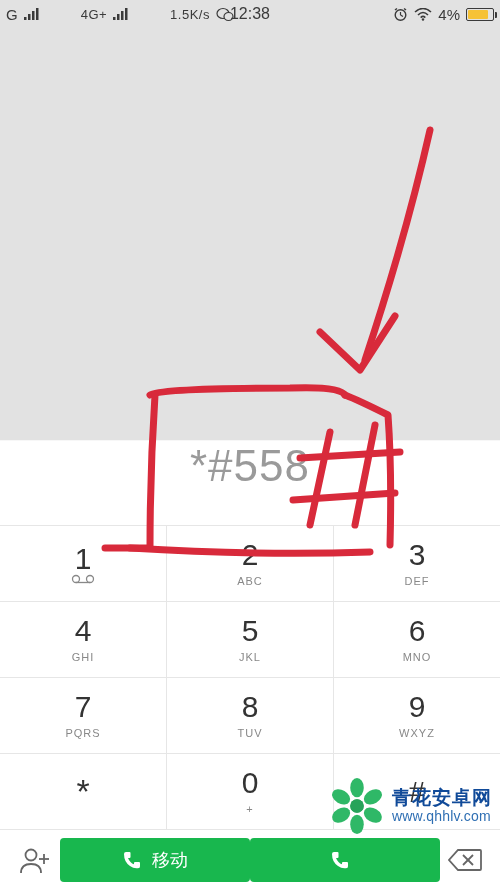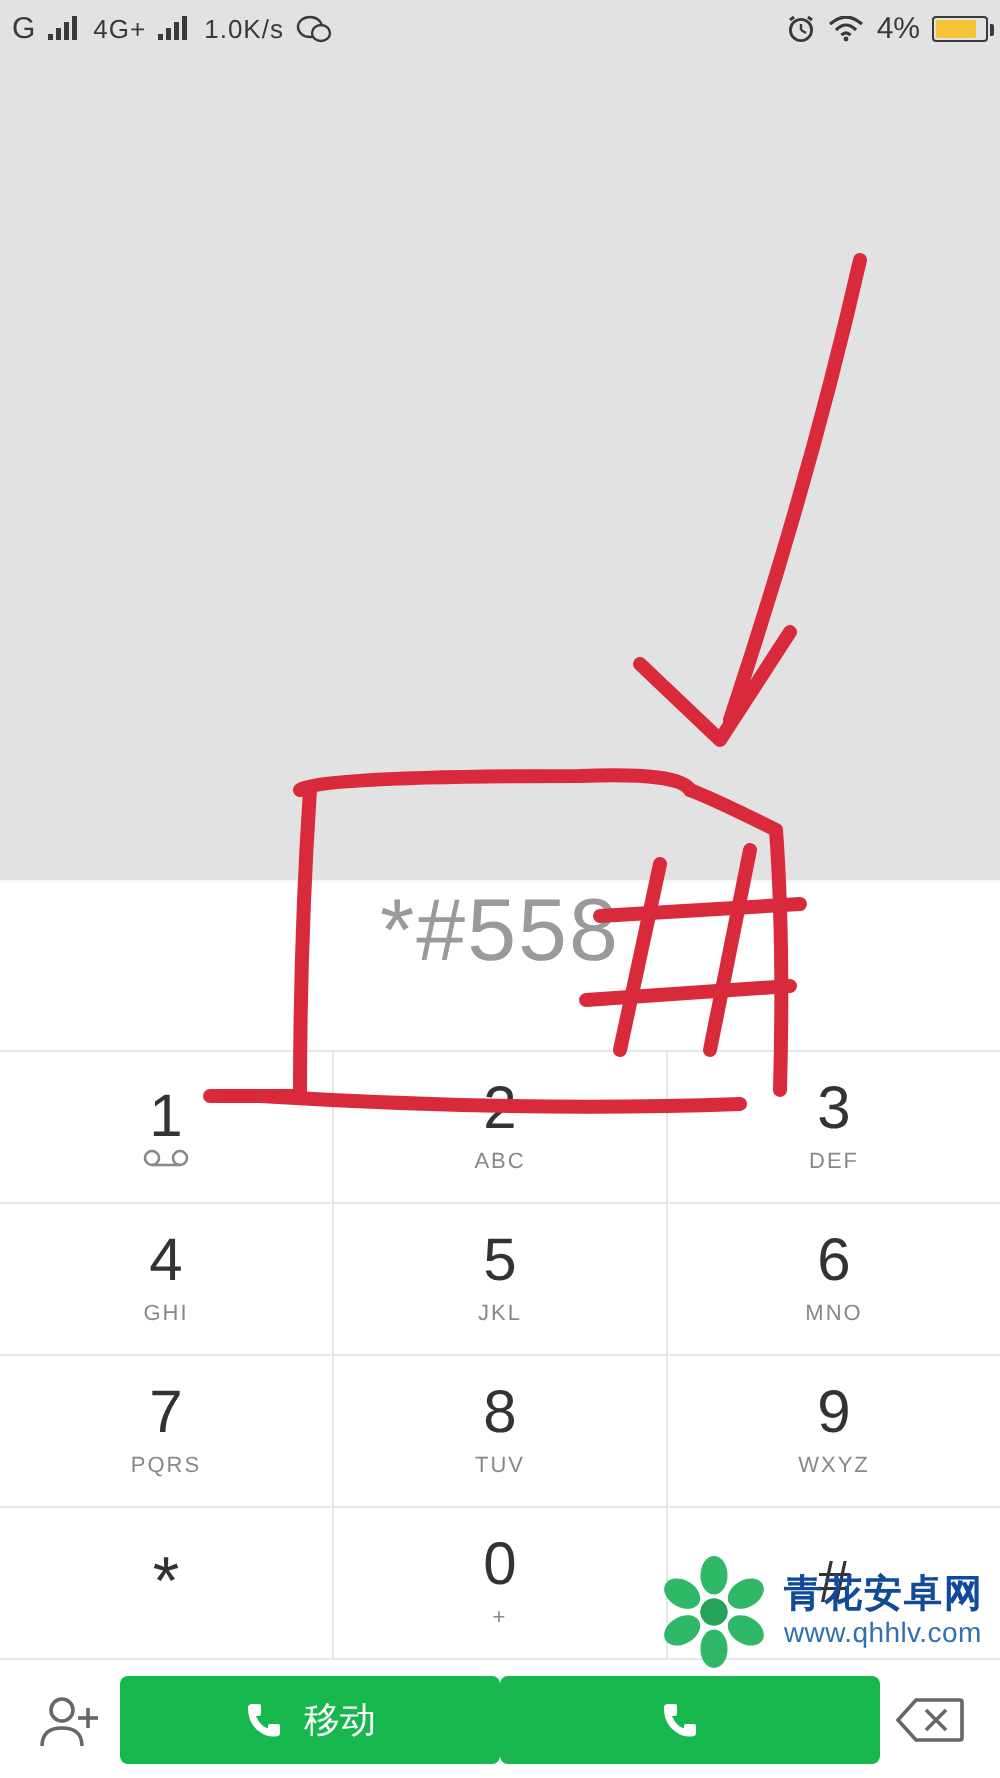--- a/index.html
+++ b/index.html
@@ -9,21 +9,21 @@
     
     .status-bar {
       position: absolute; top: 0; left: 0; right: 0; height: 28px;
       background: #e2e2e2; color: #3a3a3a;
       display: flex; align-items: center; justify-content: space-between;
       font-size: 15px; padding: 0 6px;
     }
     .status-left, .status-right { display: flex; align-items: center; gap: 6px; }
     .status-left svg, .status-right svg { display: block; }
     .status-time { position:absolute; left:0; right:0; text-align:center; font-size:16px; pointer-events:none; }
-    .signal-txt { font-size: 13px; letter-spacing: .5px; }
+    .signal-txt { font-size: 13px; letter-spacing: .5px; margin-left: 34px; }
     .battery-wrap { display:flex; align-items:center; gap:2px; }
     .battery { position: relative; width: 28px; height: 13px; border: 1.3px solid #3a3a3a; border-radius: 2px; }
     .battery::after { content:""; position:absolute; right:-4px; top:3px; width:2.5px; height:6px; background:#3a3a3a; border-radius:0 1px 1px 0; }
     .battery-fill { position:absolute; left:1px; top:1px; bottom:1px; width: 77%; background:#f6c236; border-radius:1px; }
 
     
     .blank { position:absolute; top:28px; left:0; right:0; height: 412px; background:#e2e2e2; }
 
     
     .dialed-row { position:absolute; top:440px; left:0; right:0; height:85px; background:#fff;
@@ -79,28 +79,29 @@
         <rect x="12" y="0" width="2.5" height="12" fill="#3a3a3a"></rect>
       </svg>
       <span class="signal-txt">4G+</span>
 
       <svg width="17" height="12" viewBox="0 0 17 12">
         <rect x="0" y="9" width="2.5" height="3" fill="#3a3a3a"></rect>
         <rect x="4" y="6" width="2.5" height="6" fill="#3a3a3a"></rect>
         <rect x="8" y="3" width="2.5" height="9" fill="#3a3a3a"></rect>
         <rect x="12" y="0" width="2.5" height="12" fill="#3a3a3a"></rect>
       </svg>
-      <span class="signal-txt">1.0K/s</span>
+      <span class="signal-txt">1.5K/s</span>
 
       <svg width="18" height="15" viewBox="0 0 18 15">
         <ellipse cx="7" cy="6.5" rx="6" ry="5" fill="none" stroke="#3a3a3a" stroke-width="1.2"></ellipse>
         <ellipse cx="12.5" cy="9.5" rx="4.5" ry="4" fill="#e2e2e2" stroke="#3a3a3a" stroke-width="1.2"></ellipse>
       </svg>
     </div>
 
+    <span class="status-time">12:38</span>
 
     <div class="status-right">
 
       <svg width="15" height="15" viewBox="0 0 15 15">
         <circle cx="7.5" cy="8" r="5.3" fill="none" stroke="#3a3a3a" stroke-width="1.4"></circle>
         <line x1="2" y1="3" x2="4" y2="1.5" stroke="#3a3a3a" stroke-width="1.5"></line>
         <line x1="13" y1="3" x2="11" y2="1.5" stroke="#3a3a3a" stroke-width="1.5"></line>
         <line x1="7.5" y1="8" x2="7.5" y2="5" stroke="#3a3a3a" stroke-width="1.2"></line>
         <line x1="7.5" y1="8" x2="10" y2="9.5" stroke="#3a3a3a" stroke-width="1.2"></line>
       </svg>

